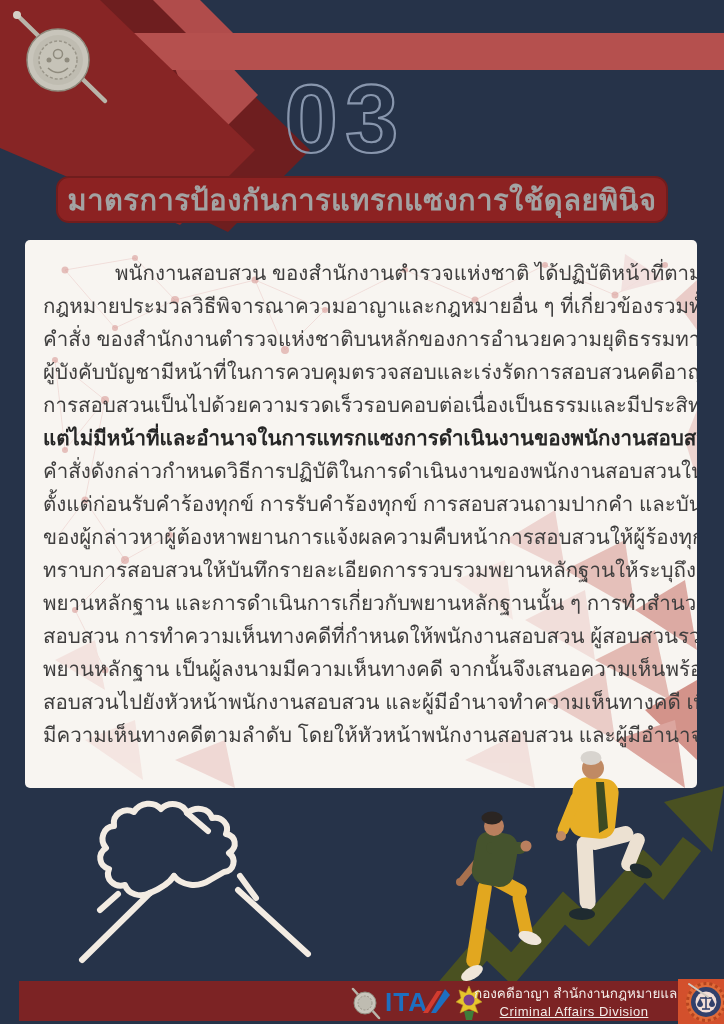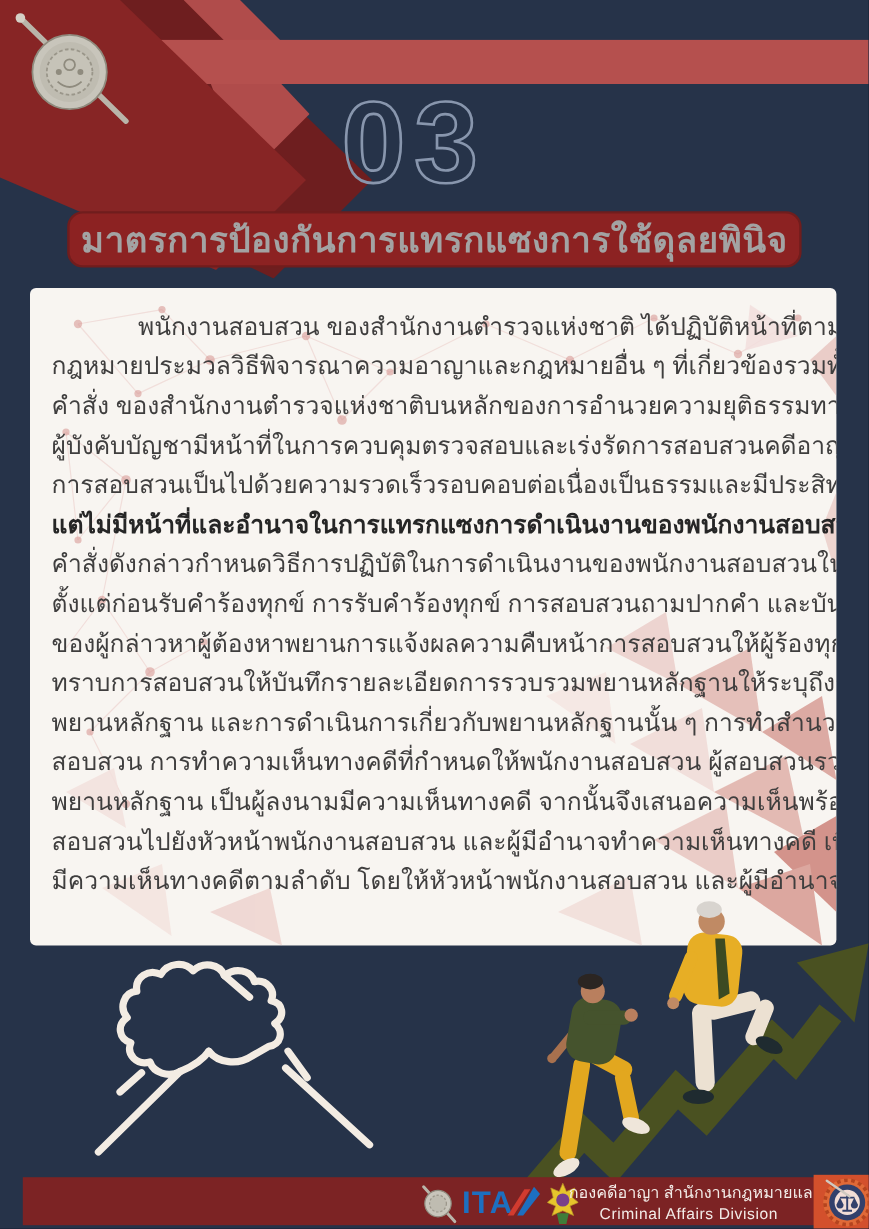--- a/index.html
+++ b/index.html
@@ -37,21 +37,21 @@
   .climb{position:absolute;left:430px;top:740px;z-index:4;}
   
   .footer{position:absolute;left:0;right:0;top:981px;height:40px;background:#7c2324;z-index:6;margin-left:19px;}
   .footer .pin{position:absolute;left:330px;top:3px;}
   .ita-logo{position:absolute;left:366px;top:7px;width:68px;height:30px;}
   .ita-logo .ita-text{font-size:26px;font-weight:900;color:#1d6fc0;letter-spacing:1px;line-height:28px;}
   .ita-swoosh{position:absolute;right:2px;top:-1px;}
   .police-emblem{position:absolute;left:437px;top:4px;}
   .footer-text{position:absolute;left:455px;top:4px;width:200px;text-align:center;color:#f3ece8;}
   .footer-text .th{font-size:13.5px;line-height:18px;white-space:nowrap;}
-  .footer-text .en{font-size:13px;line-height:17px;letter-spacing:.5px;white-space:nowrap;}
+  .footer-text .en{font-size:13px;line-height:17px;letter-spacing:.5px;white-space:nowrap;text-decoration:underline;}
   .division-block{position:absolute;left:659px;top:-2px;width:55px;height:45px;background:#d3502c;
     display:flex;align-items:center;justify-content:center;}
 </style>
 </head>
 <body>
 
 <div class="page">
 
   <div class="layer decor-shadow"></div>
   <div class="layer decor-chevron"></div>

